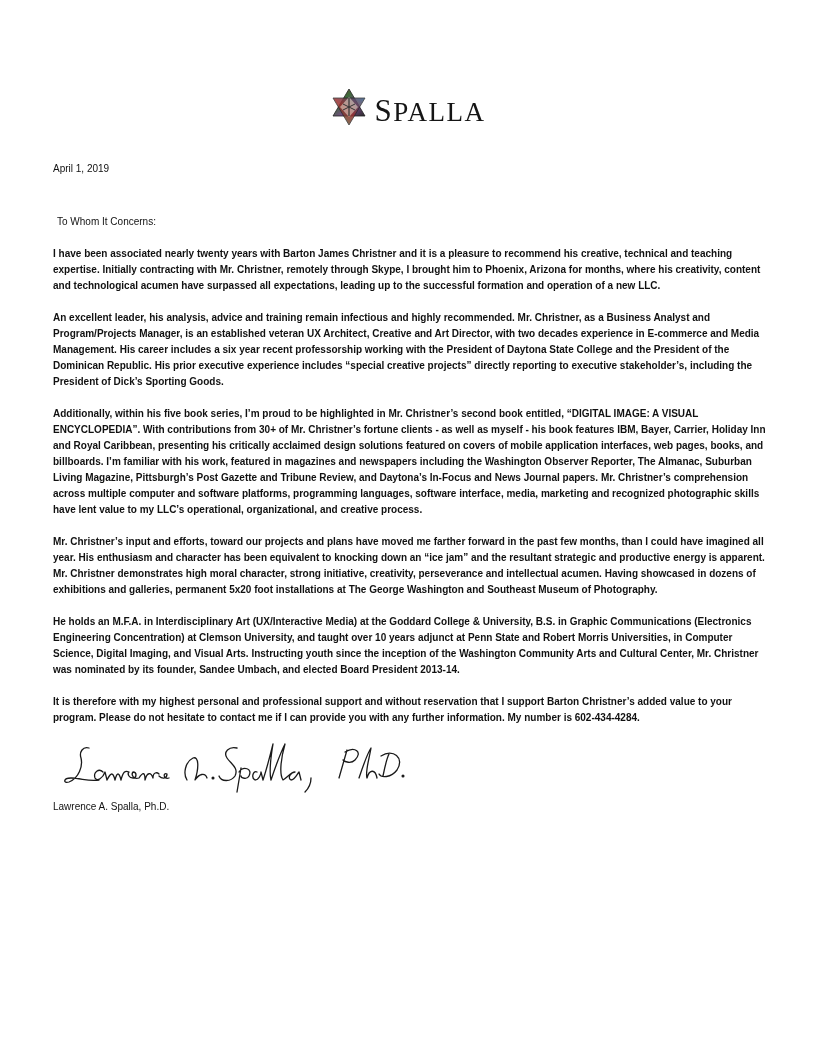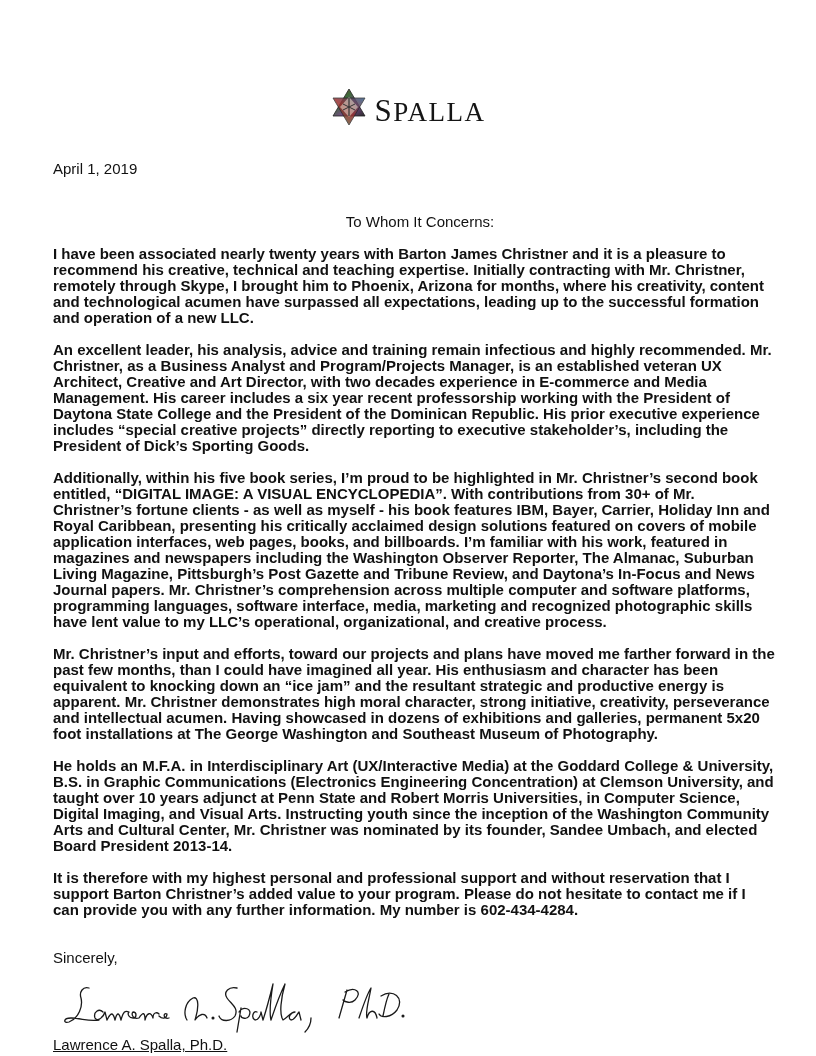--- a/index.html
+++ b/index.html
@@ -40,46 +40,44 @@
       padding-top: 4px;
     }
     .logo-text .big {
       font-size: 31px;
     }
     .letter {
       position: absolute;
       left: 53px;
       top: 161px;
       width: 722px;
-      font-size: 15px;
+      font-size: 10px;
       line-height: 16px;
     }
     .date {
       margin: 0;
       height: 16px;
     }
     .salutation {
-      margin: 37px 0 0 12px;
-      text-align: center;
+      margin: 37px 0 0 4px;
     }
     .para {
       margin: 16px 0 0 0;
       font-weight: bold;
     }
     .closing {
       margin: 32px 0 0 0;
     }
     .signature {
       margin: 12px 0 0 6px;
       height: 56px;
       width: 350px;
     }
     .signer {
       margin: 0;
-      text-decoration: underline;
     }
   </style>
 </head>
 <body>
 
 <header class="letterhead">
   <svg class="logo-mark" viewBox="0 0 36 38">
     <defs>
       <linearGradient id="g1" x1="0" y1="0" x2="1" y2="1">
         <stop offset="0" stop-color="#8a2a2a"></stop>
@@ -105,21 +103,20 @@
 
 <main class="letter">
   <p class="date">April 1, 2019</p>
   <p class="salutation">To Whom It Concerns:</p>
   <p class="para">I have been associated nearly twenty years with Barton James Christner and it is a pleasure to recommend his creative, technical and teaching expertise. Initially contracting with Mr. Christner, remotely through Skype, I brought him to Phoenix, Arizona for months, where his creativity, content and technological acumen have surpassed all expectations, leading up to the successful formation and operation of a new LLC.</p>
   <p class="para">An excellent leader, his analysis, advice and training remain infectious and highly recommended. Mr. Christner, as a Business Analyst and Program/Projects Manager, is an established veteran UX Architect, Creative and Art Director, with two decades experience in E-commerce and Media Management. His career includes a six year recent professorship working with the President of Daytona State College and the President of the Dominican Republic. His prior executive experience includes “special creative projects” directly reporting to executive stakeholder’s, including the President of Dick’s Sporting Goods.</p>
   <p class="para">Additionally, within his five book series, I’m proud to be highlighted in Mr. Christner’s second book entitled, “DIGITAL IMAGE: A VISUAL ENCYCLOPEDIA”. With contributions from 30+ of Mr. Christner’s fortune clients - as well as myself - his book features IBM, Bayer, Carrier, Holiday Inn and Royal Caribbean, presenting his critically acclaimed design solutions featured on covers of mobile application interfaces, web pages, books, and billboards. I’m familiar with his work, featured in magazines and newspapers including the Washington Observer Reporter, The Almanac, Suburban Living Magazine, Pittsburgh’s Post Gazette and Tribune Review, and Daytona’s In-Focus and News Journal papers. Mr. Christner’s comprehension across multiple computer and software platforms, programming languages, software interface, media, marketing and recognized photographic skills have lent value to my LLC’s operational, organizational, and creative process.</p>
   <p class="para">Mr. Christner’s input and efforts, toward our projects and plans have moved me farther forward in the past few months, than I could have imagined all year. His enthusiasm and character has been equivalent to knocking down an “ice jam” and the resultant strategic and productive energy is apparent. Mr. Christner demonstrates high moral character, strong initiative, creativity, perseverance and intellectual acumen. Having showcased in dozens of exhibitions and galleries, permanent 5x20 foot installations at The George Washington and Southeast Museum of Photography.</p>
   <p class="para">He holds an M.F.A. in Interdisciplinary Art (UX/Interactive Media) at the Goddard College &amp; University, B.S. in Graphic Communications (Electronics Engineering Concentration) at Clemson University, and taught over 10 years adjunct at Penn State and Robert Morris Universities, in Computer Science, Digital Imaging, and Visual Arts. Instructing youth since the inception of the Washington Community Arts and Cultural Center, Mr. Christner was nominated by its founder, Sandee Umbach, and elected Board President 2013-14.</p>
   <p class="para">It is therefore with my highest personal and professional support and without reservation that I support Barton Christner’s added value to your program. Please do not hesitate to contact me if I can provide you with any further information. My number is 602-434-4284.</p>
-  <p class="closing">Sincerely,</p>
   <svg class="signature" viewBox="0 0 350 56">
     <title>Lawrence A. Spalla, PhD.</title>
     <g fill="none" stroke="#1a1a1a" stroke-width="1.3" stroke-linecap="round" stroke-linejoin="round">
 
       <path d="M30,10 C24,8 20,14 22,20 C24,28 20,40 10,44 C4,46 4,40 12,40 C22,40 30,44 40,42"></path>
 
       <path d="M44,34 C40,30 34,34 36,40 C38,44 44,40 46,34 L48,42 C52,34 54,34 56,42 C58,34 60,34 62,42 C64,34 66,32 70,34 C68,36 70,40 74,40 C78,40 78,34 74,34 C72,36 74,42 80,40 C84,34 86,34 86,42 C88,34 92,34 94,40 C94,34 98,34 100,36 M100,38 C104,42 108,40 108,36 C104,34 104,42 110,40"></path>
 
       <path d="M128,42 C124,36 126,24 134,20 C140,18 140,30 136,42 C140,36 146,34 148,40"></path>
       <circle cx="154" cy="40" r="0.9" fill="#1a1a1a"></circle>

